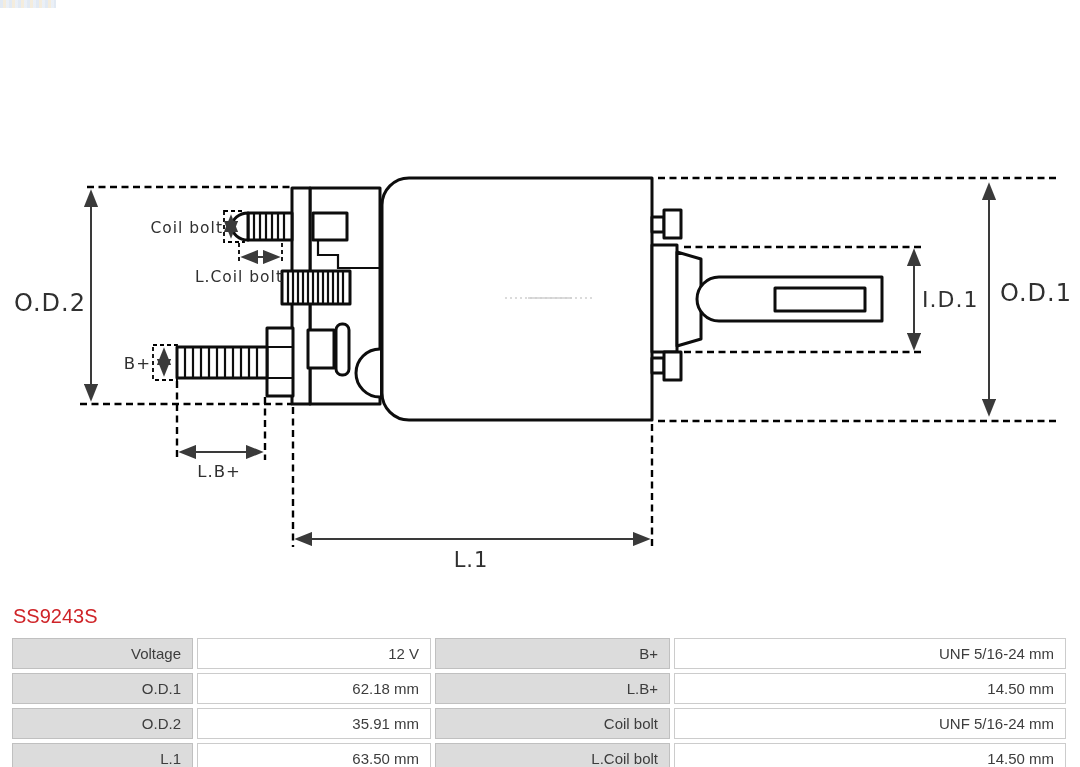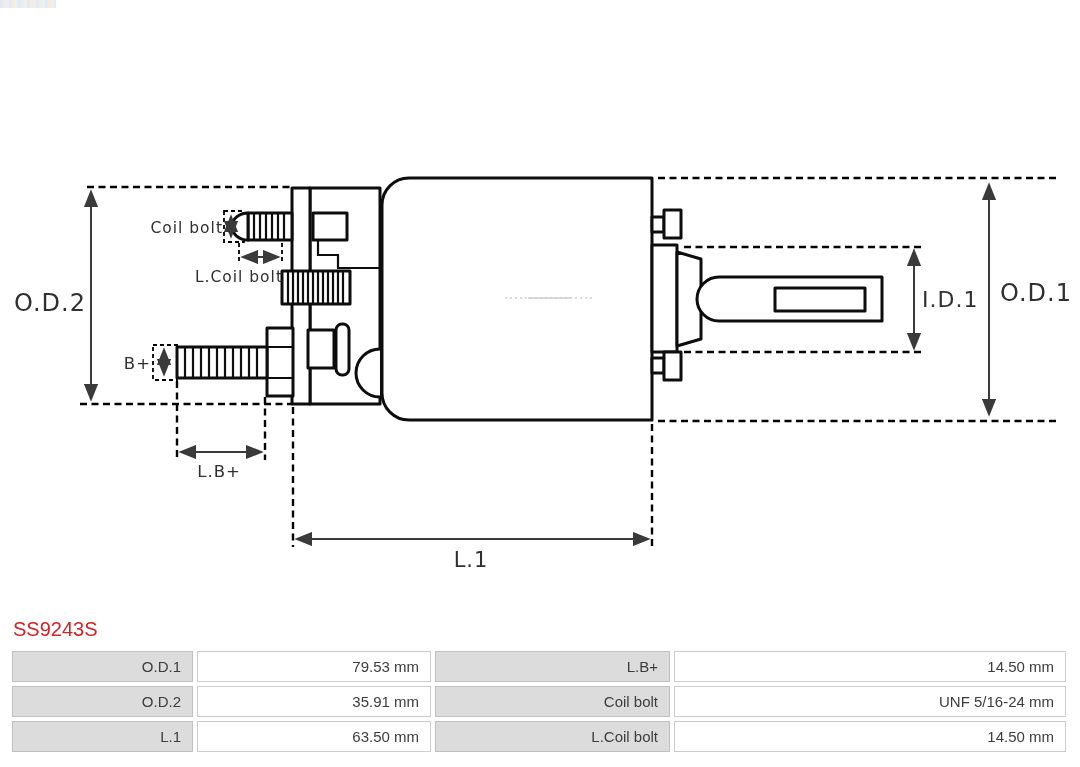--- a/index.html
+++ b/index.html
@@ -16,21 +16,21 @@
   svg { display:block; }
   .dash  { stroke:#000; stroke-width:2.4; stroke-dasharray:7 4.5; fill:none; }
   .dash2 { stroke:#000; stroke-width:1.8; stroke-dasharray:4 3;   fill:none; }
   .solid { stroke:#0d0d0d; stroke-width:3; fill:#ffffff; stroke-linejoin:round; stroke-linecap:round; }
   .thin  { stroke:#0d0d0d; stroke-width:2.2; fill:none; stroke-linecap:round; }
   .dim   { stroke:#3a3a3a; stroke-width:2; fill:none; }
   .cline { stroke:#cfcfcf; stroke-width:1.5; }
   .lbl   { fill:#303030; font-family:"DejaVu Sans", sans-serif; letter-spacing:1px; }
 
   .part-title {
-    margin:24px 0 8px 13px;
+    margin:11px 0 8px 13px;
     font-size:20px; line-height:20px;
     color:#cf2428;
     font-family:"Liberation Sans", sans-serif;
   }
 
   table.spec {
     margin-left:8px;
     border-collapse:separate; border-spacing:4px;
     width:1062px; table-layout:fixed;
     font-size:15px; color:#3d3d3d;
@@ -173,22 +173,28 @@
 
 <table class="spec">
   <colgroup>
       <col style="width:181px">
       <col style="width:234px">
       <col style="width:235px">
       <col>
     </colgroup>
   <tbody>
     <tr>
+      <td class="k">Voltage</td>
+      <td class="v">12 V</td>
+      <td class="k">B+</td>
+      <td class="v">UNF 5/16-24 mm</td>
+    </tr>
+    <tr>
       <td class="k">O.D.1</td>
-      <td class="v">79.53 mm</td>
+      <td class="v">62.18 mm</td>
       <td class="k">L.B+</td>
       <td class="v">14.50 mm</td>
     </tr>
     <tr>
       <td class="k">O.D.2</td>
       <td class="v">35.91 mm</td>
       <td class="k">Coil bolt</td>
       <td class="v">UNF 5/16-24 mm</td>
     </tr>
     <tr>

